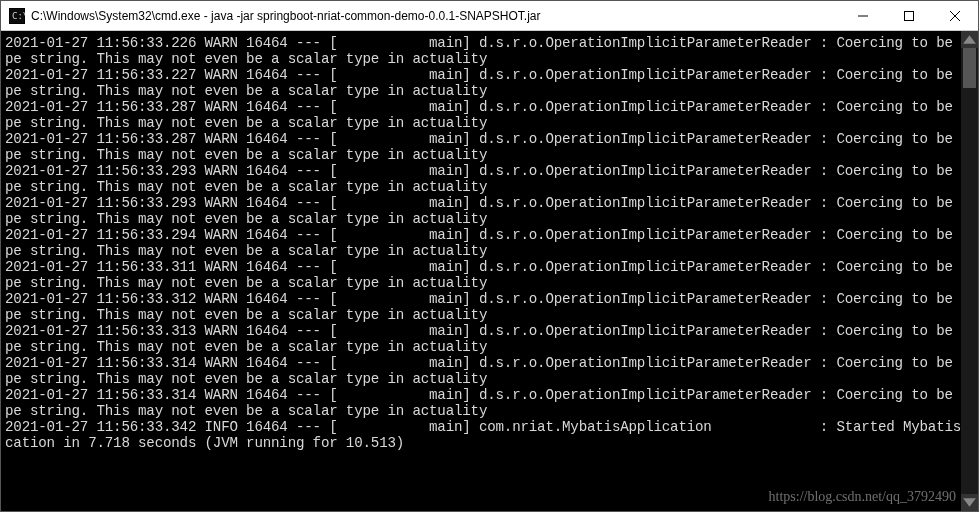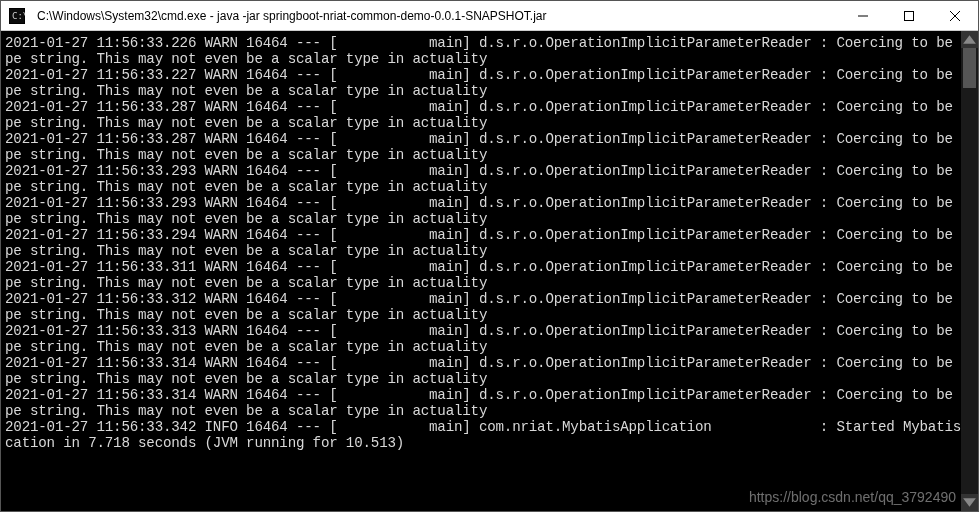--- a/index.html
+++ b/index.html
@@ -35,21 +35,20 @@
       align-items: center;
       justify-content: center;
     }
     .titlebar-icon svg { width: 16px; height: 16px; }
     .titlebar-title {
       font-size: 12px;
       color: #000;
       flex: 1;
       white-space: nowrap;
       overflow: hidden;
-      margin-left: 6px;
     }
     .win-controls { display: flex; height: 100%; }
     .win-btn {
       width: 46px;
       height: 100%;
       display: flex;
       align-items: center;
       justify-content: center;
       font-size: 10px;
       color: #000;
@@ -105,21 +104,21 @@
       height: 40px;
       background: #555;
       cursor: pointer;
     }
     .watermark {
       position: absolute;
       right: 22px;
       bottom: 6px;
       font-size: 14px;
       color: rgba(200,200,200,0.55);
-      font-family: Liberation Sans, sans-serif;
+      font-family: Liberation Serif, serif;
       pointer-events: none;
     }
   </style>
 </head>
 <body>
 
 <div class="window">
   <div class="titlebar">
     <span class="titlebar-icon">
       <svg viewBox="0 0 16 16">

